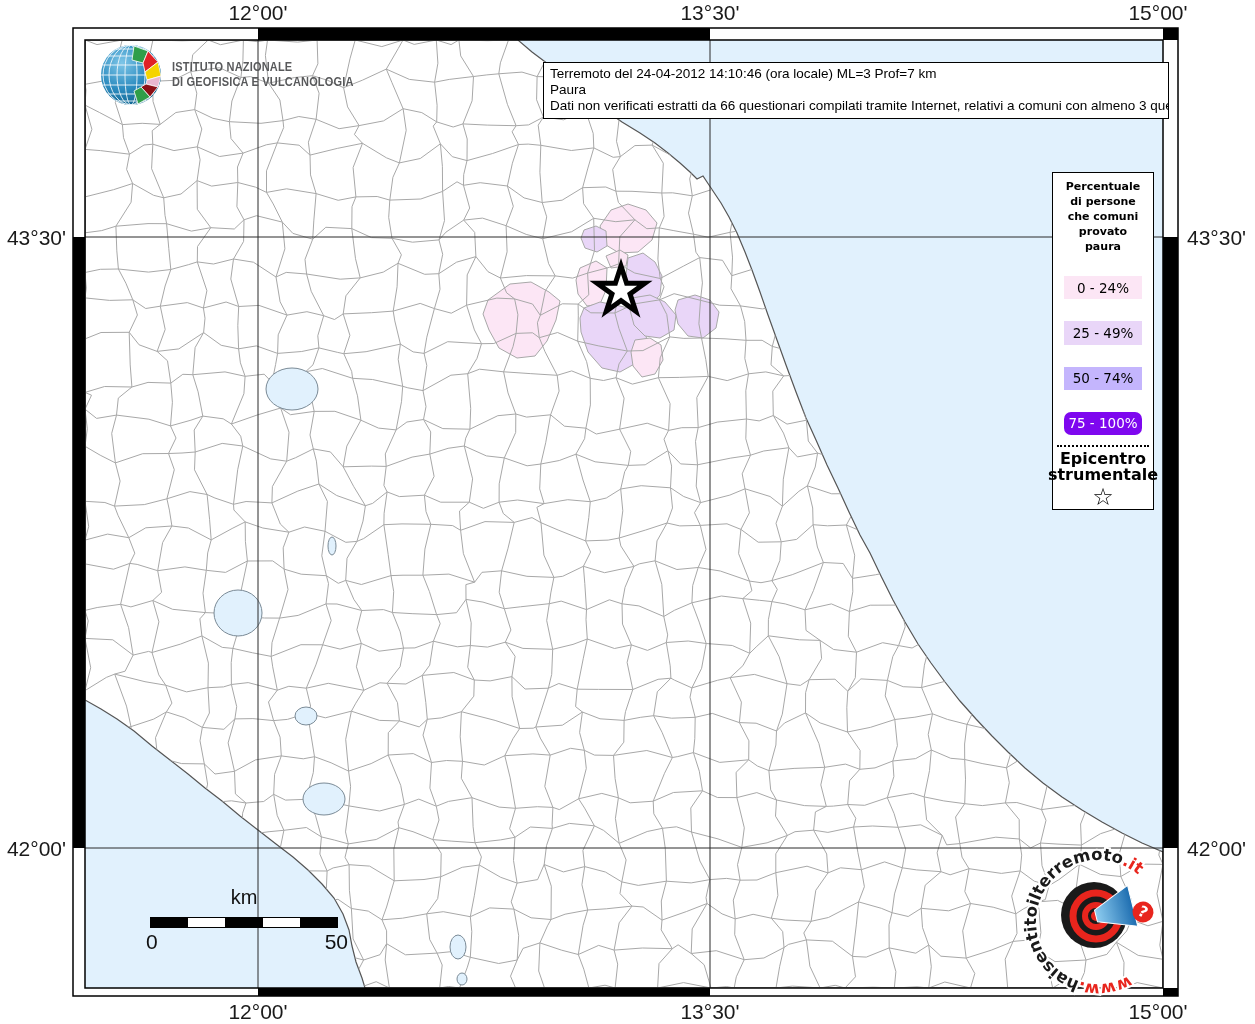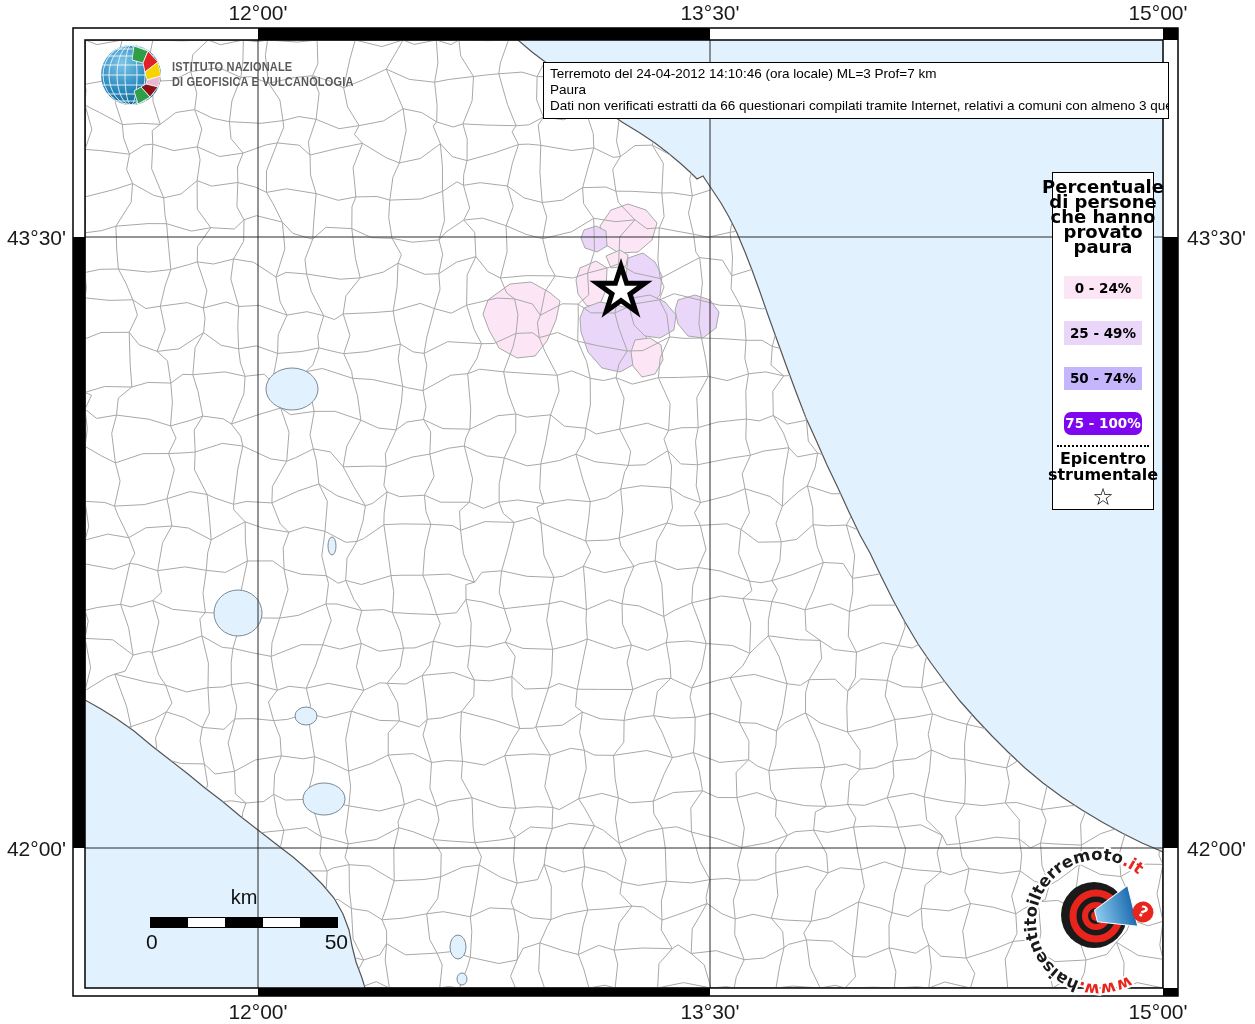--- a/index.html
+++ b/index.html
@@ -18,26 +18,26 @@
     left:543px;top:62px;width:612px;background:#fff;border:1px solid #000;
     font-size:13.5px;line-height:16px;color:#000;padding:3px 6px 4px 6px;
     white-space:nowrap;overflow:hidden;
   }
   .legend{
     left:1052px;top:172px;width:100px;height:336px;background:#fff;
     border:1.5px solid #000;font-family:"DejaVu Sans",sans-serif;
     display:flex;flex-direction:column;align-items:center;
   }
   .legend-title{
-    font-weight:bold;font-size:18px;line-height:15px;text-align:center;
+    font-weight:bold;font-size:11px;line-height:15px;text-align:center;
     margin-top:6px;color:#000;
   }
   .swatch{
     width:78px;height:36px;margin-top:22px;display:flex;align-items:center;
-    justify-content:center;font-weight:bold;font-size:13.5px;color:#000;
+    justify-content:center;font-weight:normal;font-size:13.5px;color:#000;
   }
   .legend-sep{width:92px;border-top:2px dotted #000;margin-top:10px;}
   .legend-epi{
     font-weight:bold;font-size:16px;line-height:16px;text-align:center;
     margin-top:4px;color:#000;
   }
   .legend-star{font-size:24px;line-height:24px;margin-top:2px;color:#000;}
   .ingv{
     left:98px;top:42px;display:flex;align-items:center;
   }
@@ -172,21 +172,21 @@
   <div class="ingv-text">
     <div>ISTITUTO NAZIONALE</div>
     <div>DI GEOFISICA E VULCANOLOGIA</div>
   </div>
 </div>
 
 <div class="overlay legend">
   <div class="legend-title">
     <div>Percentuale</div>
     <div>di persone</div>
-    <div>che hanno</div>
+    <div>che comuni</div>
     <div>provato</div>
     <div>paura</div>
   </div>
   <div class="swatch" style="background: rgb(252, 230, 245); color: rgb(0, 0, 0);">0 - 24%</div>
   <div class="swatch" style="background: rgb(233, 214, 248); color: rgb(0, 0, 0);">25 - 49%</div>
   <div class="swatch" style="background: #c4b5fd; color: rgb(0, 0, 0);">50 - 74%</div>
   <div class="swatch" style="background: rgb(126, 7, 239); color: rgb(255, 255, 255); border-radius: 7px;">75 - 100%</div>
   <div class="legend-sep"></div>
   <div class="legend-epi">
     <div>Epicentro</div>

